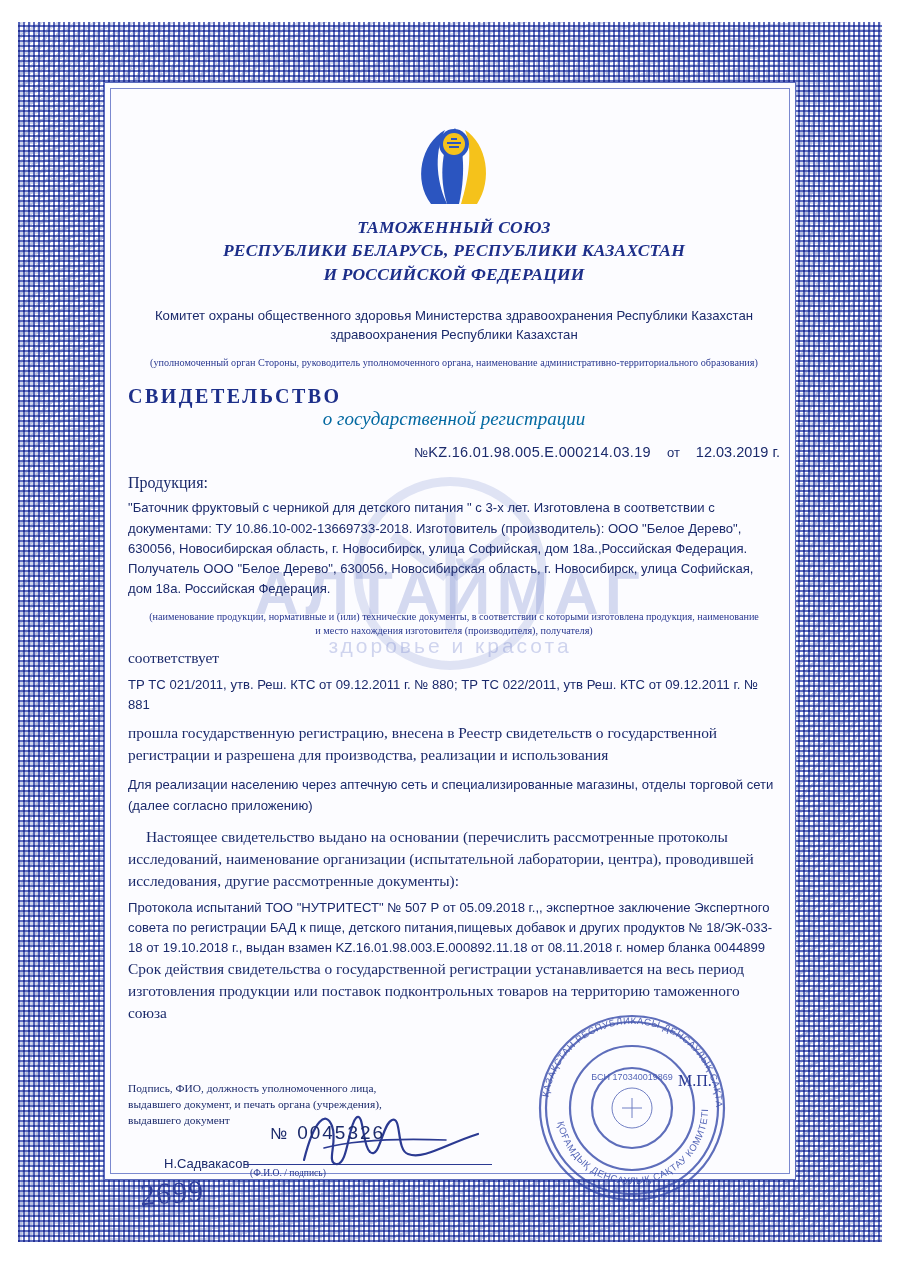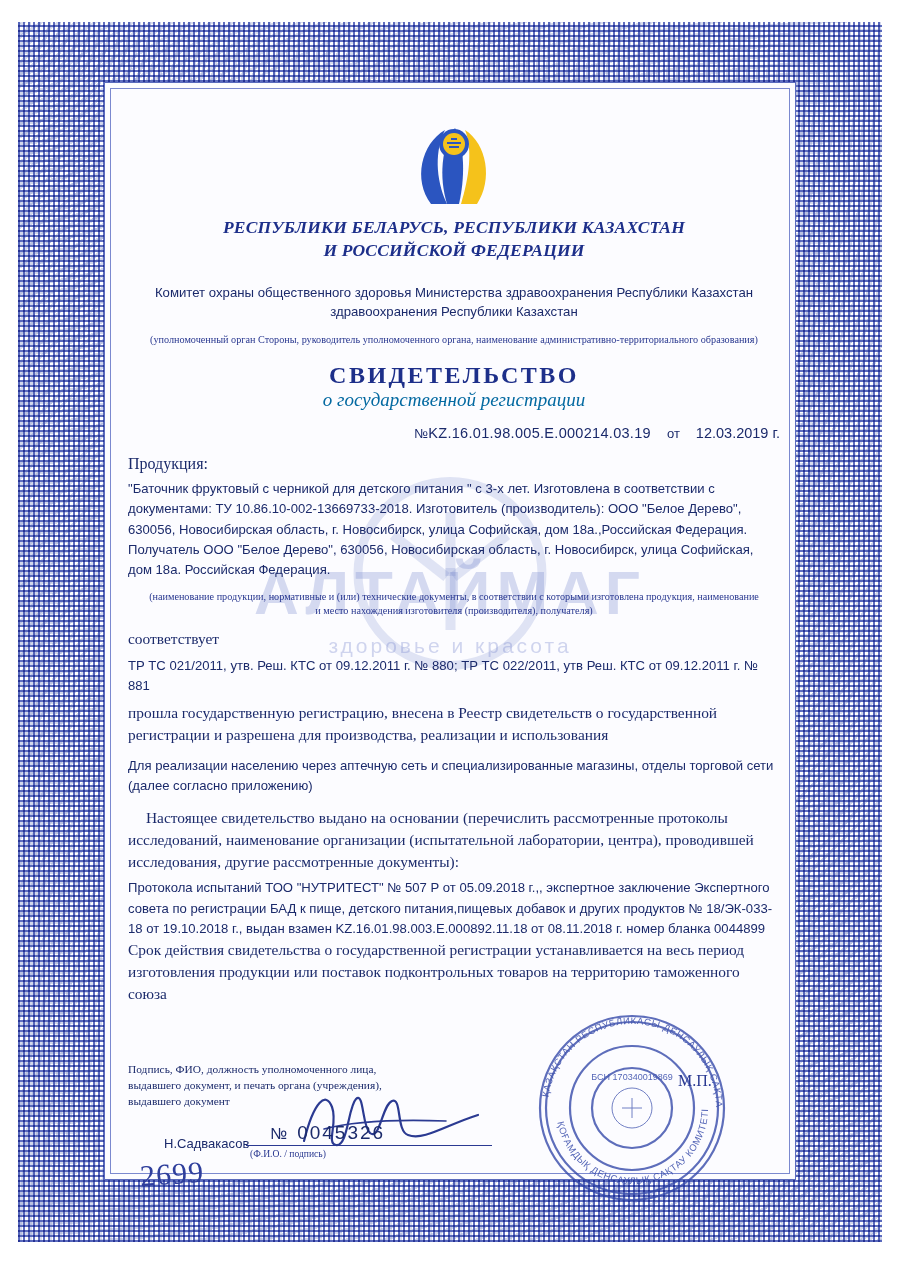--- a/index.html
+++ b/index.html
@@ -168,24 +168,23 @@
     margin-top: 12px;
     text-align: center;
     font-family: "Liberation Serif", serif;
     font-size: 10.2px;
     color: #27368f;
     line-height: 1.3;
   }
 
   .doc-title {
     margin-top: 16px;
-    text-align: center;
     font-family: "Liberation Serif", serif;
     font-weight: 700;
-    font-size: 24px;
+    font-size: 20px;
     letter-spacing: 2.5px;
     color: #1d2f8a;
   }
   .doc-subtitle {
     text-align: center;
     font-family: "Liberation Serif", serif;
     font-style: italic;
     font-size: 19px;
     color: #0369a1;
   }
@@ -338,20 +337,21 @@
         <path d="M62 84 C 44 60, 52 24, 76 10 C 66 30, 66 58, 78 84 Z" fill="#2b55c0"></path>
         <path d="M78 84 C 70 58, 72 26, 86 8 C 96 26, 96 58, 90 84 Z" fill="#2b55c0"></path>
         <path d="M92 84 C 100 58, 104 30, 96 10 C 118 24, 124 60, 108 84 Z" fill="#f5c21b"></path>
         <circle cx="85" cy="24" r="15" fill="#2b55c0"></circle>
         <circle cx="85" cy="24" r="11" fill="#f5c21b"></circle>
         <path d="M78 22 h14 v2 h-14 z M80 26 h10 v2 h-10 z M82 18 h6 v2 h-6 z" fill="#2b55c0"></path>
       </svg>
     </div>
 
     <div class="org-title">
+      <div>ТАМОЖЕННЫЙ СОЮЗ</div>
       <div>РЕСПУБЛИКИ БЕЛАРУСЬ, РЕСПУБЛИКИ КАЗАХСТАН</div>
       <div>И РОССИЙСКОЙ ФЕДЕРАЦИИ</div>
     </div>
 
     <div class="authority">
       <span class="ln">Комитет охраны общественного здоровья Министерства здравоохранения Республики Казахстан</span>
       <span class="ln">здравоохранения Республики Казахстан</span>
     </div>
 
     <div class="caption">(уполномоченный орган Стороны, руководитель уполномоченного органа, наименование административно-территориального образования)</div>

